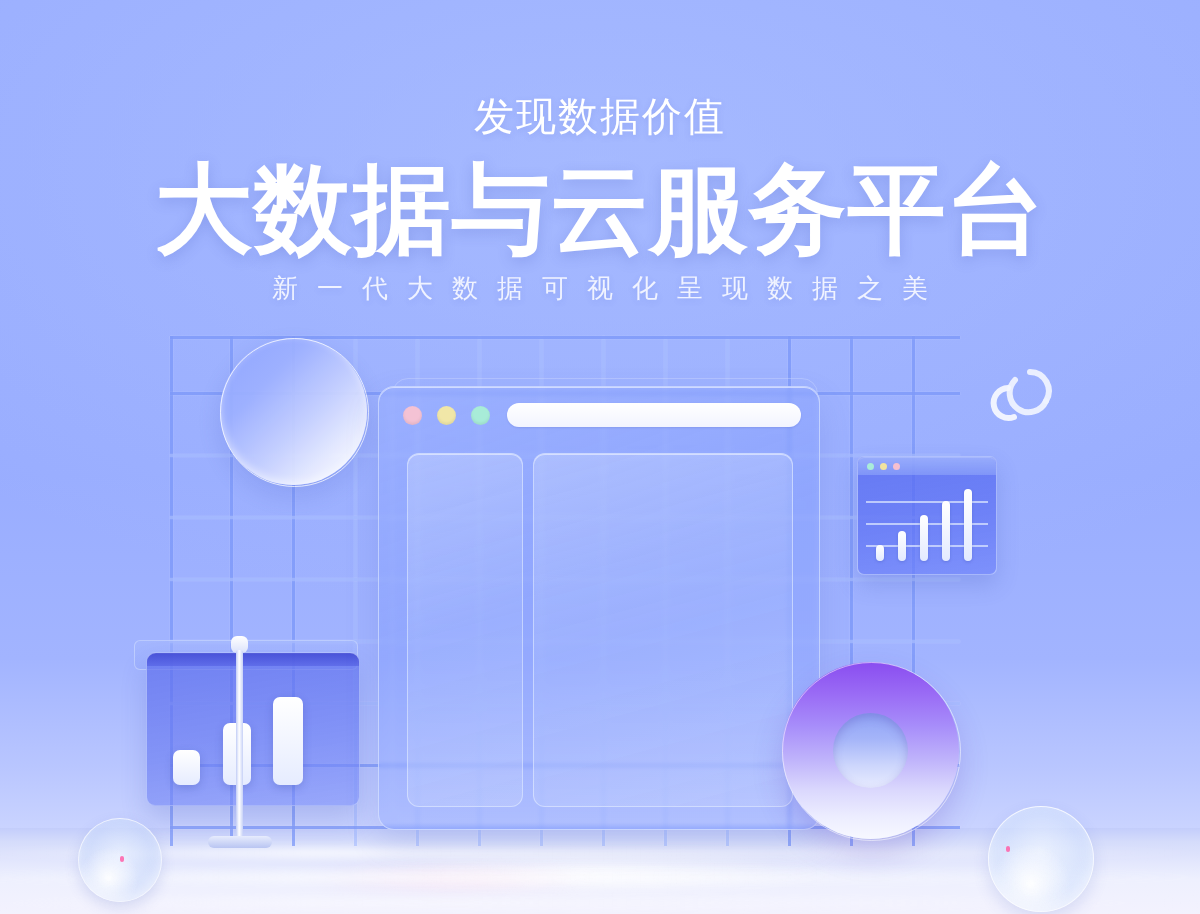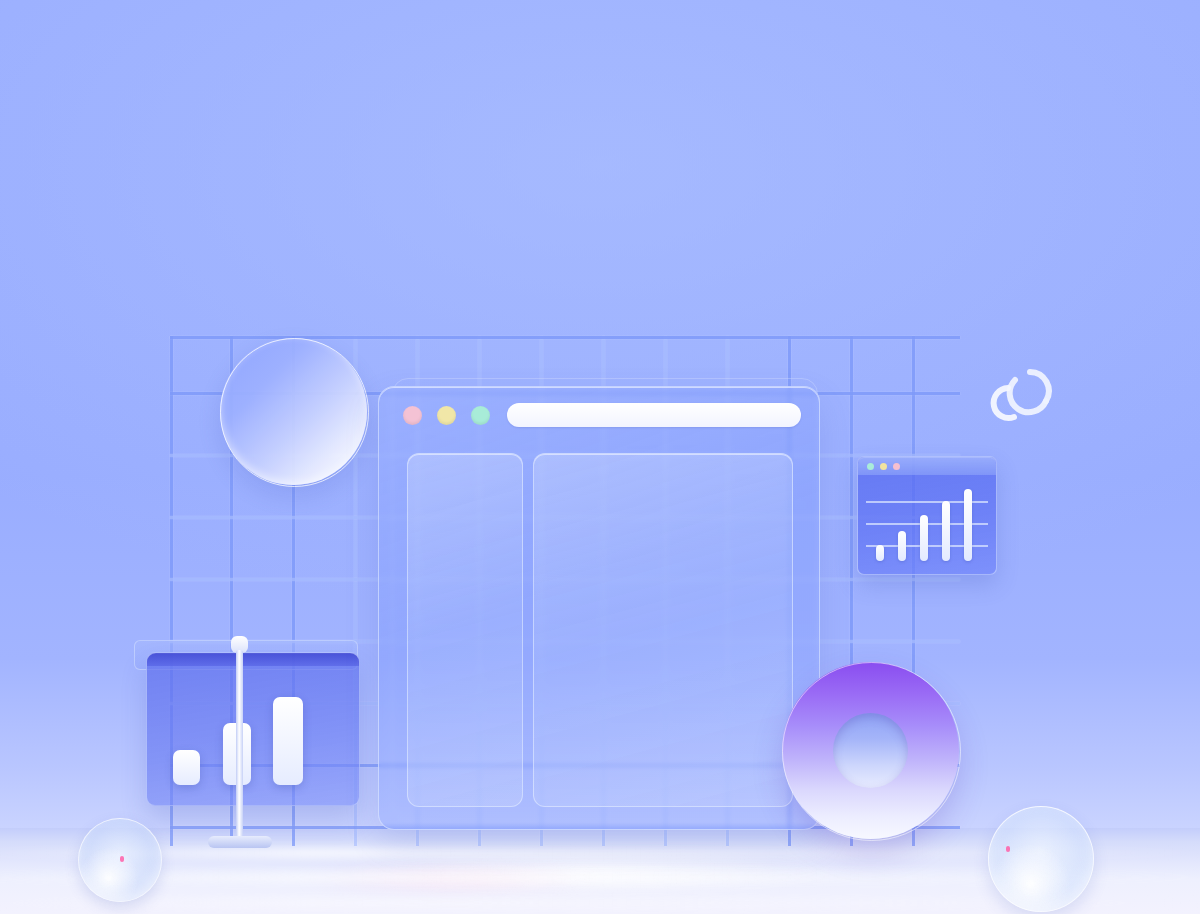--- a/index.html
+++ b/index.html
@@ -300,14 +300,19 @@
     <path d="M52 10 a19 19 0 0 1 16 29" fill="none" stroke="#eef2ff" stroke-width="6" stroke-linecap="round" opacity=".95"></path>
     <path d="M68 39 a19 19 0 1 1 -31 -21" fill="none" stroke="#eef2ff" stroke-width="6" stroke-linecap="round" opacity=".95"></path>
     <path d="M30 26 a15 15 0 1 0 6 29" fill="none" stroke="#f4f7ff" stroke-width="6" stroke-linecap="round" opacity=".95"></path>
   </svg>
 
   <div class="sphere small"></div>
   <div class="spec s1"></div>
   <div class="sphere big"></div>
   <div class="spec s2"></div>
 
+  <div class="text-wrap">
+    <p class="eyebrow">发现数据价值</p>
+    <h1 class="title">大数据与云服务平台</h1>
+    <p class="subtitle">新一代大数据可视化呈现数据之美</p>
+  </div>
 
 </div>
 
 </body></html>

